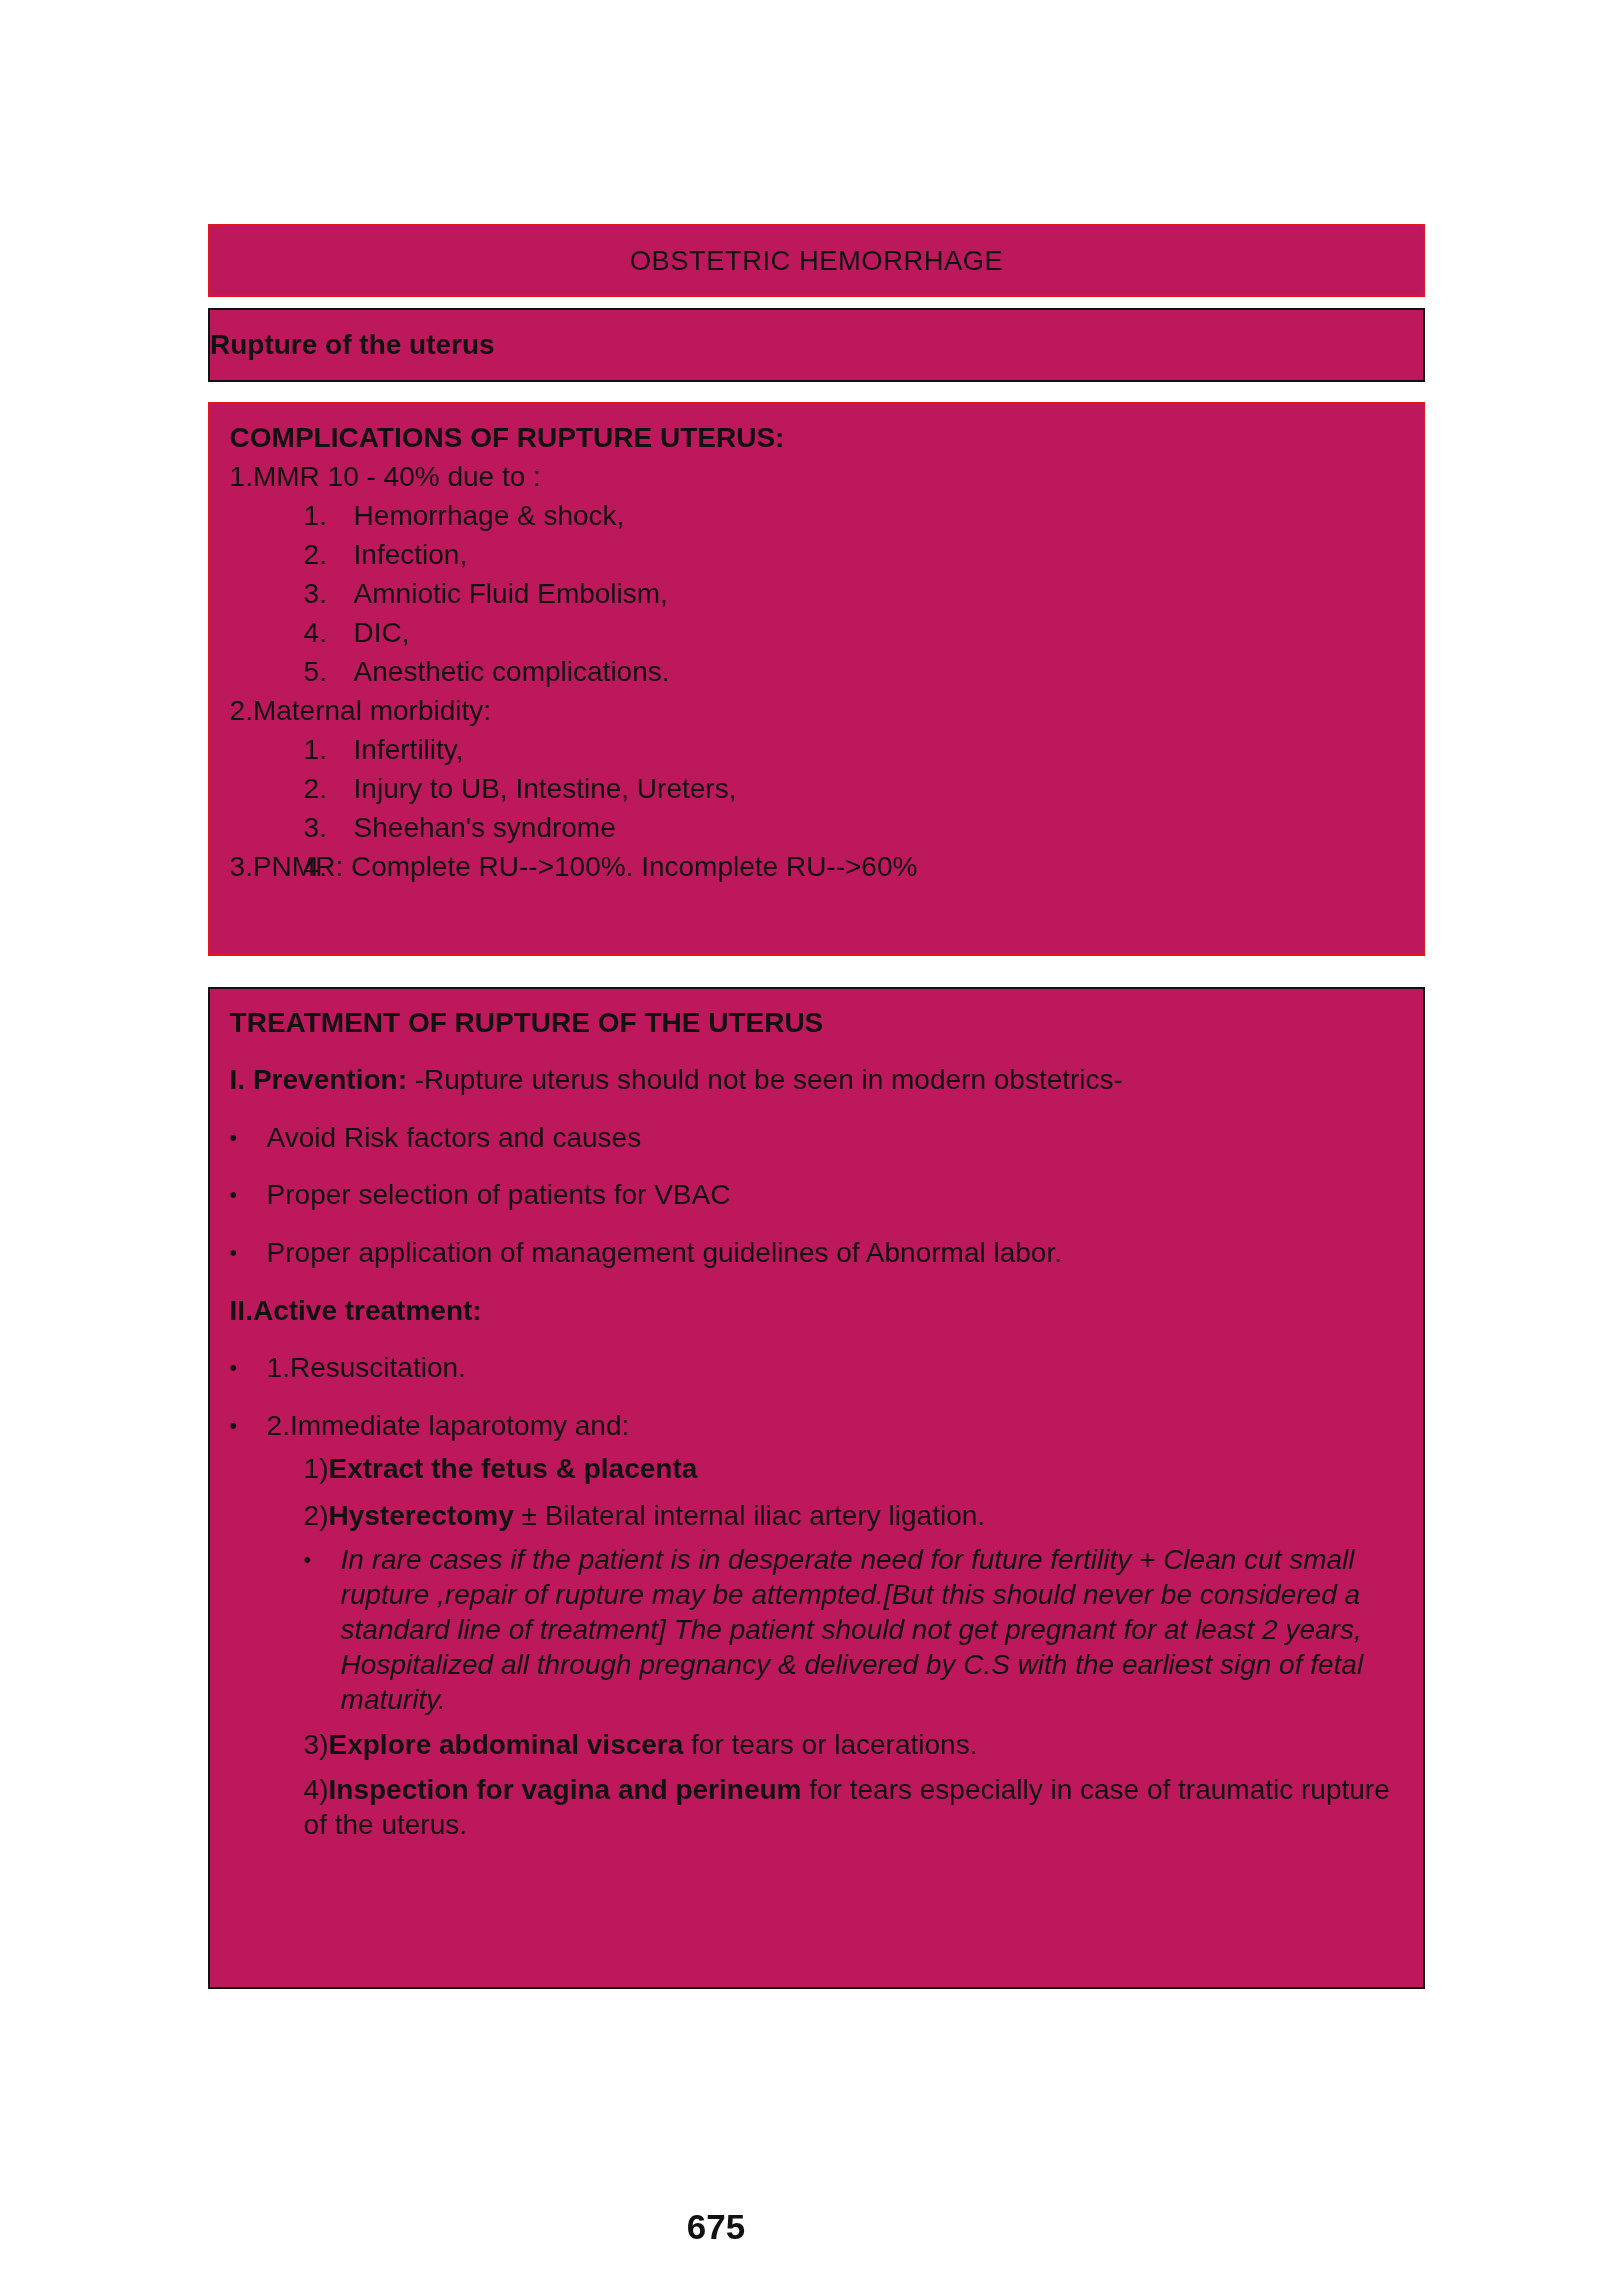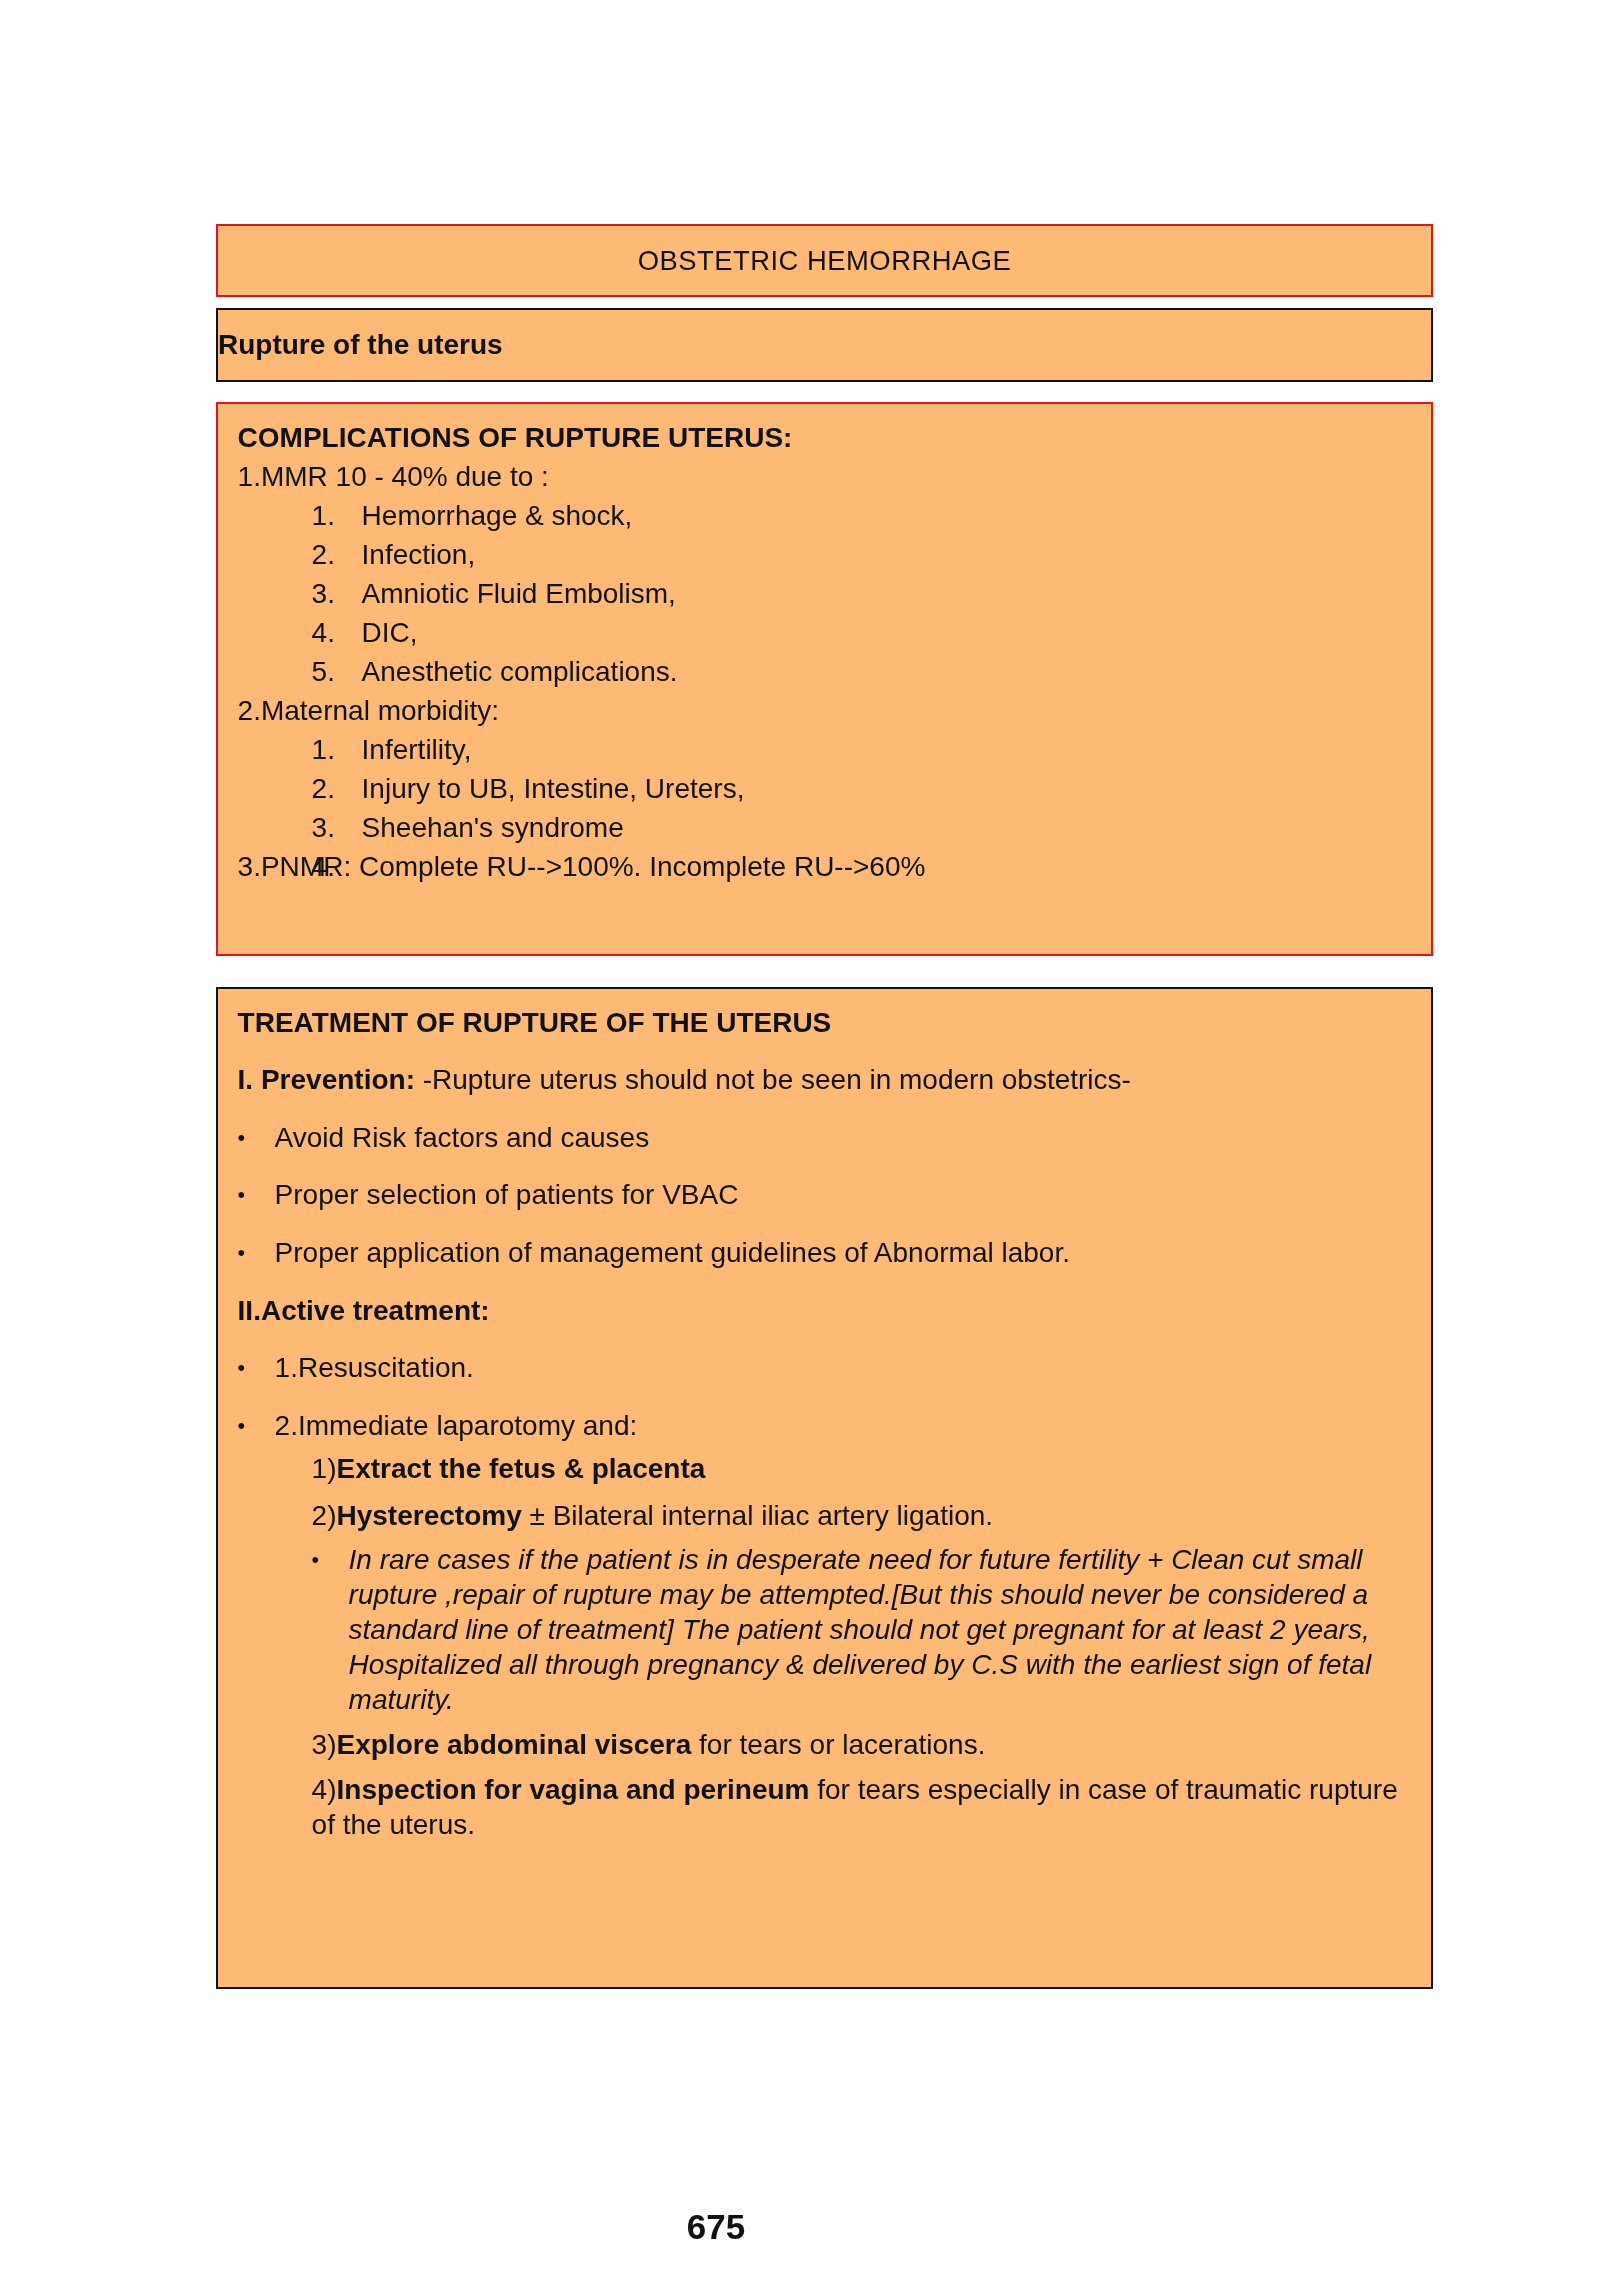--- a/index.html
+++ b/index.html
@@ -13,22 +13,21 @@
       position: relative;
       font-family: "Liberation Sans", "DejaVu Sans", sans-serif;
       color: #111111;
       overflow: hidden;
     }
     .box {
       position: absolute;
       left: 208px;
       width: 1217px;
       box-sizing: border-box;
-      background: #fdba74;
-      margin-left: 8px;
+      background: #be185d;
     }
     .box-red { border: 2.9px solid #e3141b; }
     .box-black { border: 2.9px solid #111111; }
 
     #chapter-box {
       top: 224px;
       height: 73px;
       display: flex;
       align-items: center;
       justify-content: center;

